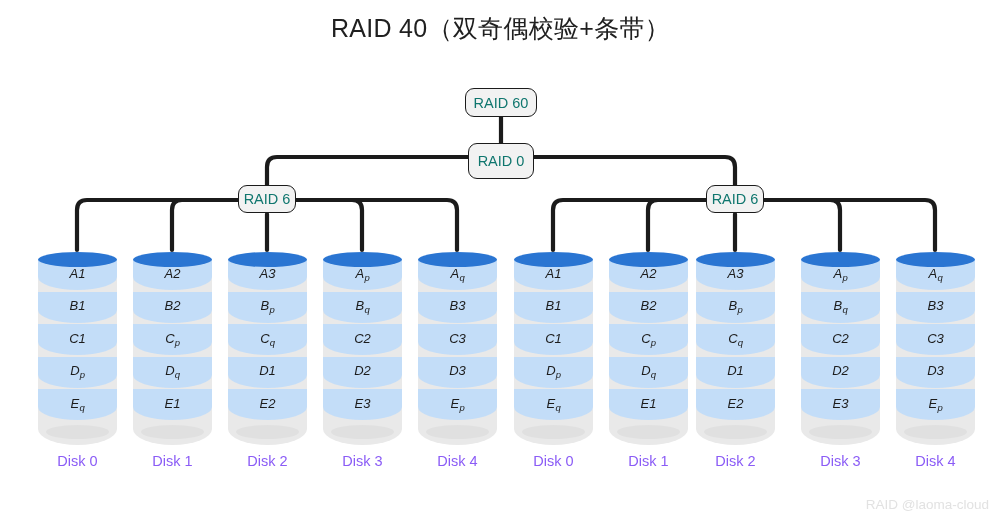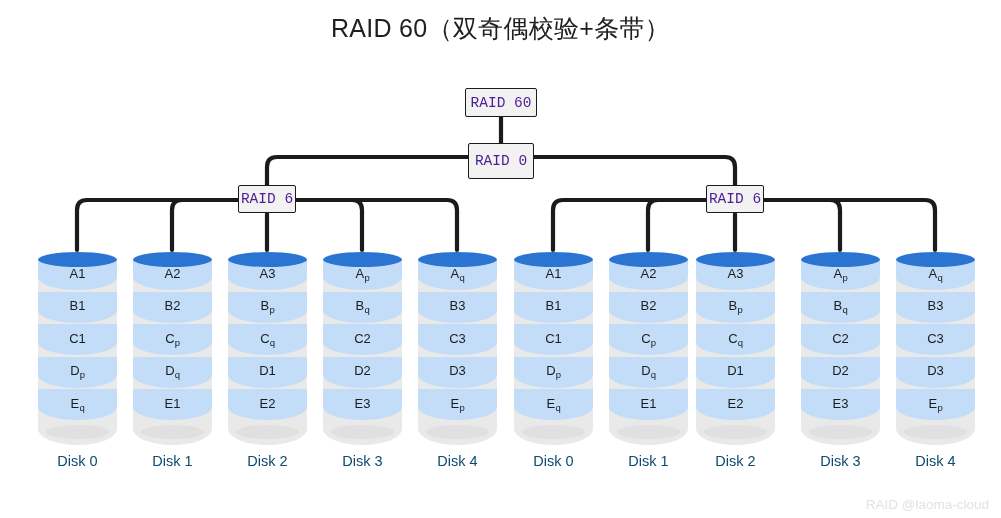--- a/index.html
+++ b/index.html
@@ -41,29 +41,28 @@
     width: 1001px;
     height: 518px;
   }
 
   
   .node {
     position: absolute;
     box-sizing: border-box;
     background: #f2f2f2;
     border: 1.6px solid #1b1b1b;
-    border-radius: 2px;
+    border-radius: 9px;
     display: flex;
     align-items: center;
     justify-content: center;
     font-size: 14.5px;
-    color: #4c1d95;
+    color: #0f766e;
     white-space: nowrap;
     z-index: 3;
-    font-family: Liberation Mono, monospace;
   }
 
   
   .disk {
     position: absolute;
     width: 79px;
     z-index: 2;
   }
   .disk-body {
     position: relative;
@@ -99,20 +98,21 @@
     background: #2a75d2;
     border-radius: 50%;
     z-index: 4;
   }
   .bands {
     position: absolute;
     left: 0;
     top: 10px;
     width: 64px;
     z-index: 3;
+    font-style: italic;
   }
   .band {
     position: relative;
     width: 79px;
     height: 31px;
     background: #c3ddf8;
     border-radius: 0 0 50% 50% / 0 0 13px 13px;
     margin-bottom: 1.5px;
     display: flex;
     align-items: center;
@@ -132,40 +132,40 @@
     top: 3px;
     left: 0.3px;
   }
   .disk-caption {
     position: absolute;
     top: 204px;
     left: -11px;
     width: 101px;
     text-align: center;
     font-size: 14.5px;
-    color: #0c4a6e;
+    color: #8b5cf6;
     white-space: nowrap;
   }
 
   
   #watermark {
     position: absolute;
     right: 12px;
     bottom: 6px;
     font-size: 13.5px;
     color: #e2e2e2;
     white-space: nowrap;
   }
 </style>
 </head>
 <body>
 
 <div id="stage">
 
-  <div id="title">RAID 60（双奇偶校验+条带）</div>
+  <div id="title">RAID 40（双奇偶校验+条带）</div>
 
   <svg id="wires" viewBox="0 0 1001 518" xmlns="http://www.w3.org/2000/svg">
     <g fill="none" stroke="#1b1b1b" stroke-width="4.2" stroke-linecap="round" stroke-linejoin="round">
 
       <path d="M501,117 L501,143"></path>
 
       <path d="M468,157 L277,157 Q267,157 267,167 L267,185"></path>
 
       <path d="M534,157 L725,157 Q735,157 735,167 L735,185"></path>
 

